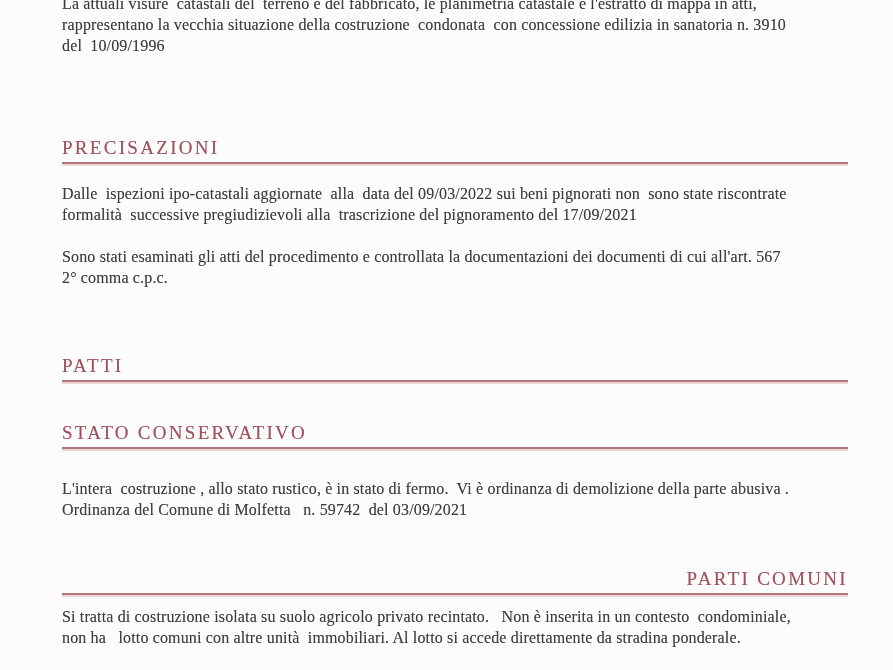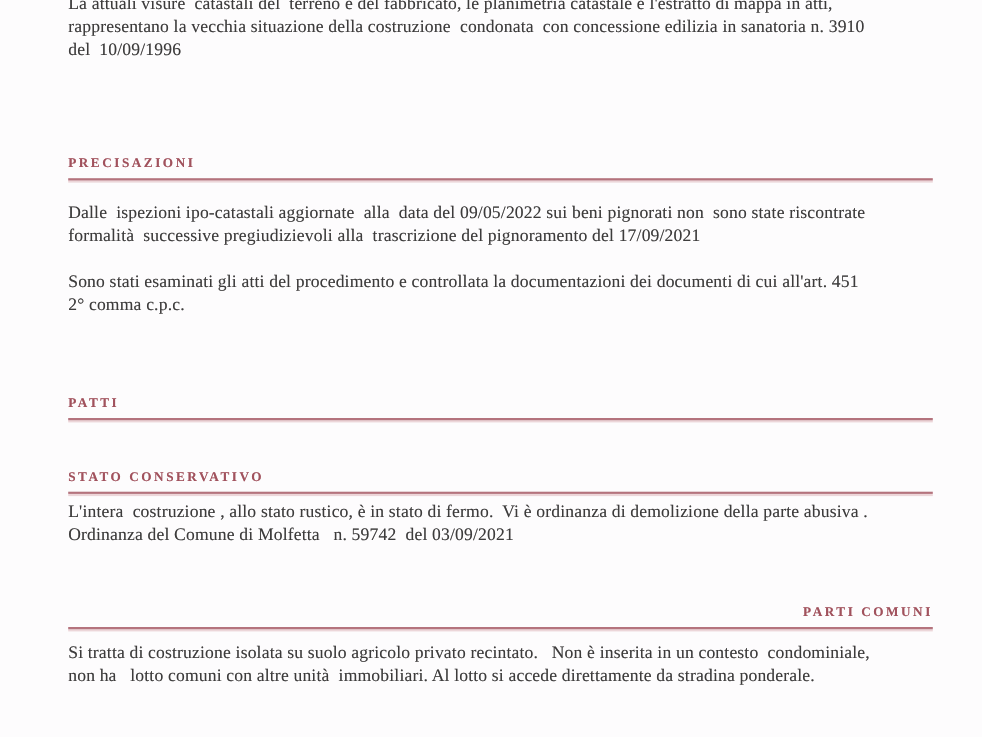--- a/index.html
+++ b/index.html
@@ -17,55 +17,55 @@
   .body-par {
     margin: 0;
     font-size: 16px;
     line-height: 21px;
     letter-spacing: 0.15px;
     white-space: pre-wrap;
     text-shadow: 0 0 0.6px rgba(70,68,68,0.45);
   }
   .sec-title {
     margin: 0;
-    font-size: 12px;
-    font-weight: bold;
+    font-size: 19px;
+    font-weight: normal;
     line-height: 18px;
     letter-spacing: 2.3px;
     color: var(--accent, #a1525d);
     padding-bottom: 5px;
     border-bottom: 2px solid var(--rule, #b4737d);
     box-shadow: 0 2px 0 rgba(222,183,188,0.55);
     text-shadow: 0 0 0.6px rgba(161,82,93,0.5);
   }
   
   .intro          { margin-top: -7px; }
   .m-precisazioni { margin-top: 83px; }
   .m-p1           { margin-top: 19px; }
   .m-p2           { margin-top: 21px; }
   .m-patti        { margin-top: 69px; }
   .m-stato        { margin-top: 42px; }
-  .m-p3           { margin-top: 6px; }
+  .m-p3           { margin-top: 29px; }
   .m-parti        { margin-top: 50px; text-align: right; }
   .m-p4           { margin-top: 11px; }
 </style>
 </head>
 <body>
 
 <div class="page">
 
   <p class="body-par intro">La attuali visure  catastali del  terreno e del fabbricato, le planimetria catastale e l'estratto di mappa in atti,
 rappresentano la vecchia situazione della costruzione  condonata  con concessione edilizia in sanatoria n. 3910
 del  10/09/1996</p>
 
   <section>
     <h2 class="sec-title m-precisazioni">PRECISAZIONI</h2>
-    <p class="body-par m-p1">Dalle  ispezioni ipo-catastali aggiornate  alla  data del 09/05/2022 sui beni pignorati non  sono state riscontrate
+    <p class="body-par m-p1">Dalle  ispezioni ipo-catastali aggiornate  alla  data del 09/03/2022 sui beni pignorati non  sono state riscontrate
 formalità  successive pregiudizievoli alla  trascrizione del pignoramento del 17/09/2021</p>
-    <p class="body-par m-p2">Sono stati esaminati gli atti del procedimento e controllata la documentazioni dei documenti di cui all'art. 451
+    <p class="body-par m-p2">Sono stati esaminati gli atti del procedimento e controllata la documentazioni dei documenti di cui all'art. 567
 2° comma c.p.c.</p>
   </section>
 
   <section>
     <h2 class="sec-title m-patti">PATTI</h2>
   </section>
 
   <section>
     <h2 class="sec-title m-stato">STATO CONSERVATIVO</h2>
     <p class="body-par m-p3">L'intera  costruzione , allo stato rustico, è in stato di fermo.  Vi è ordinanza di demolizione della parte abusiva .

